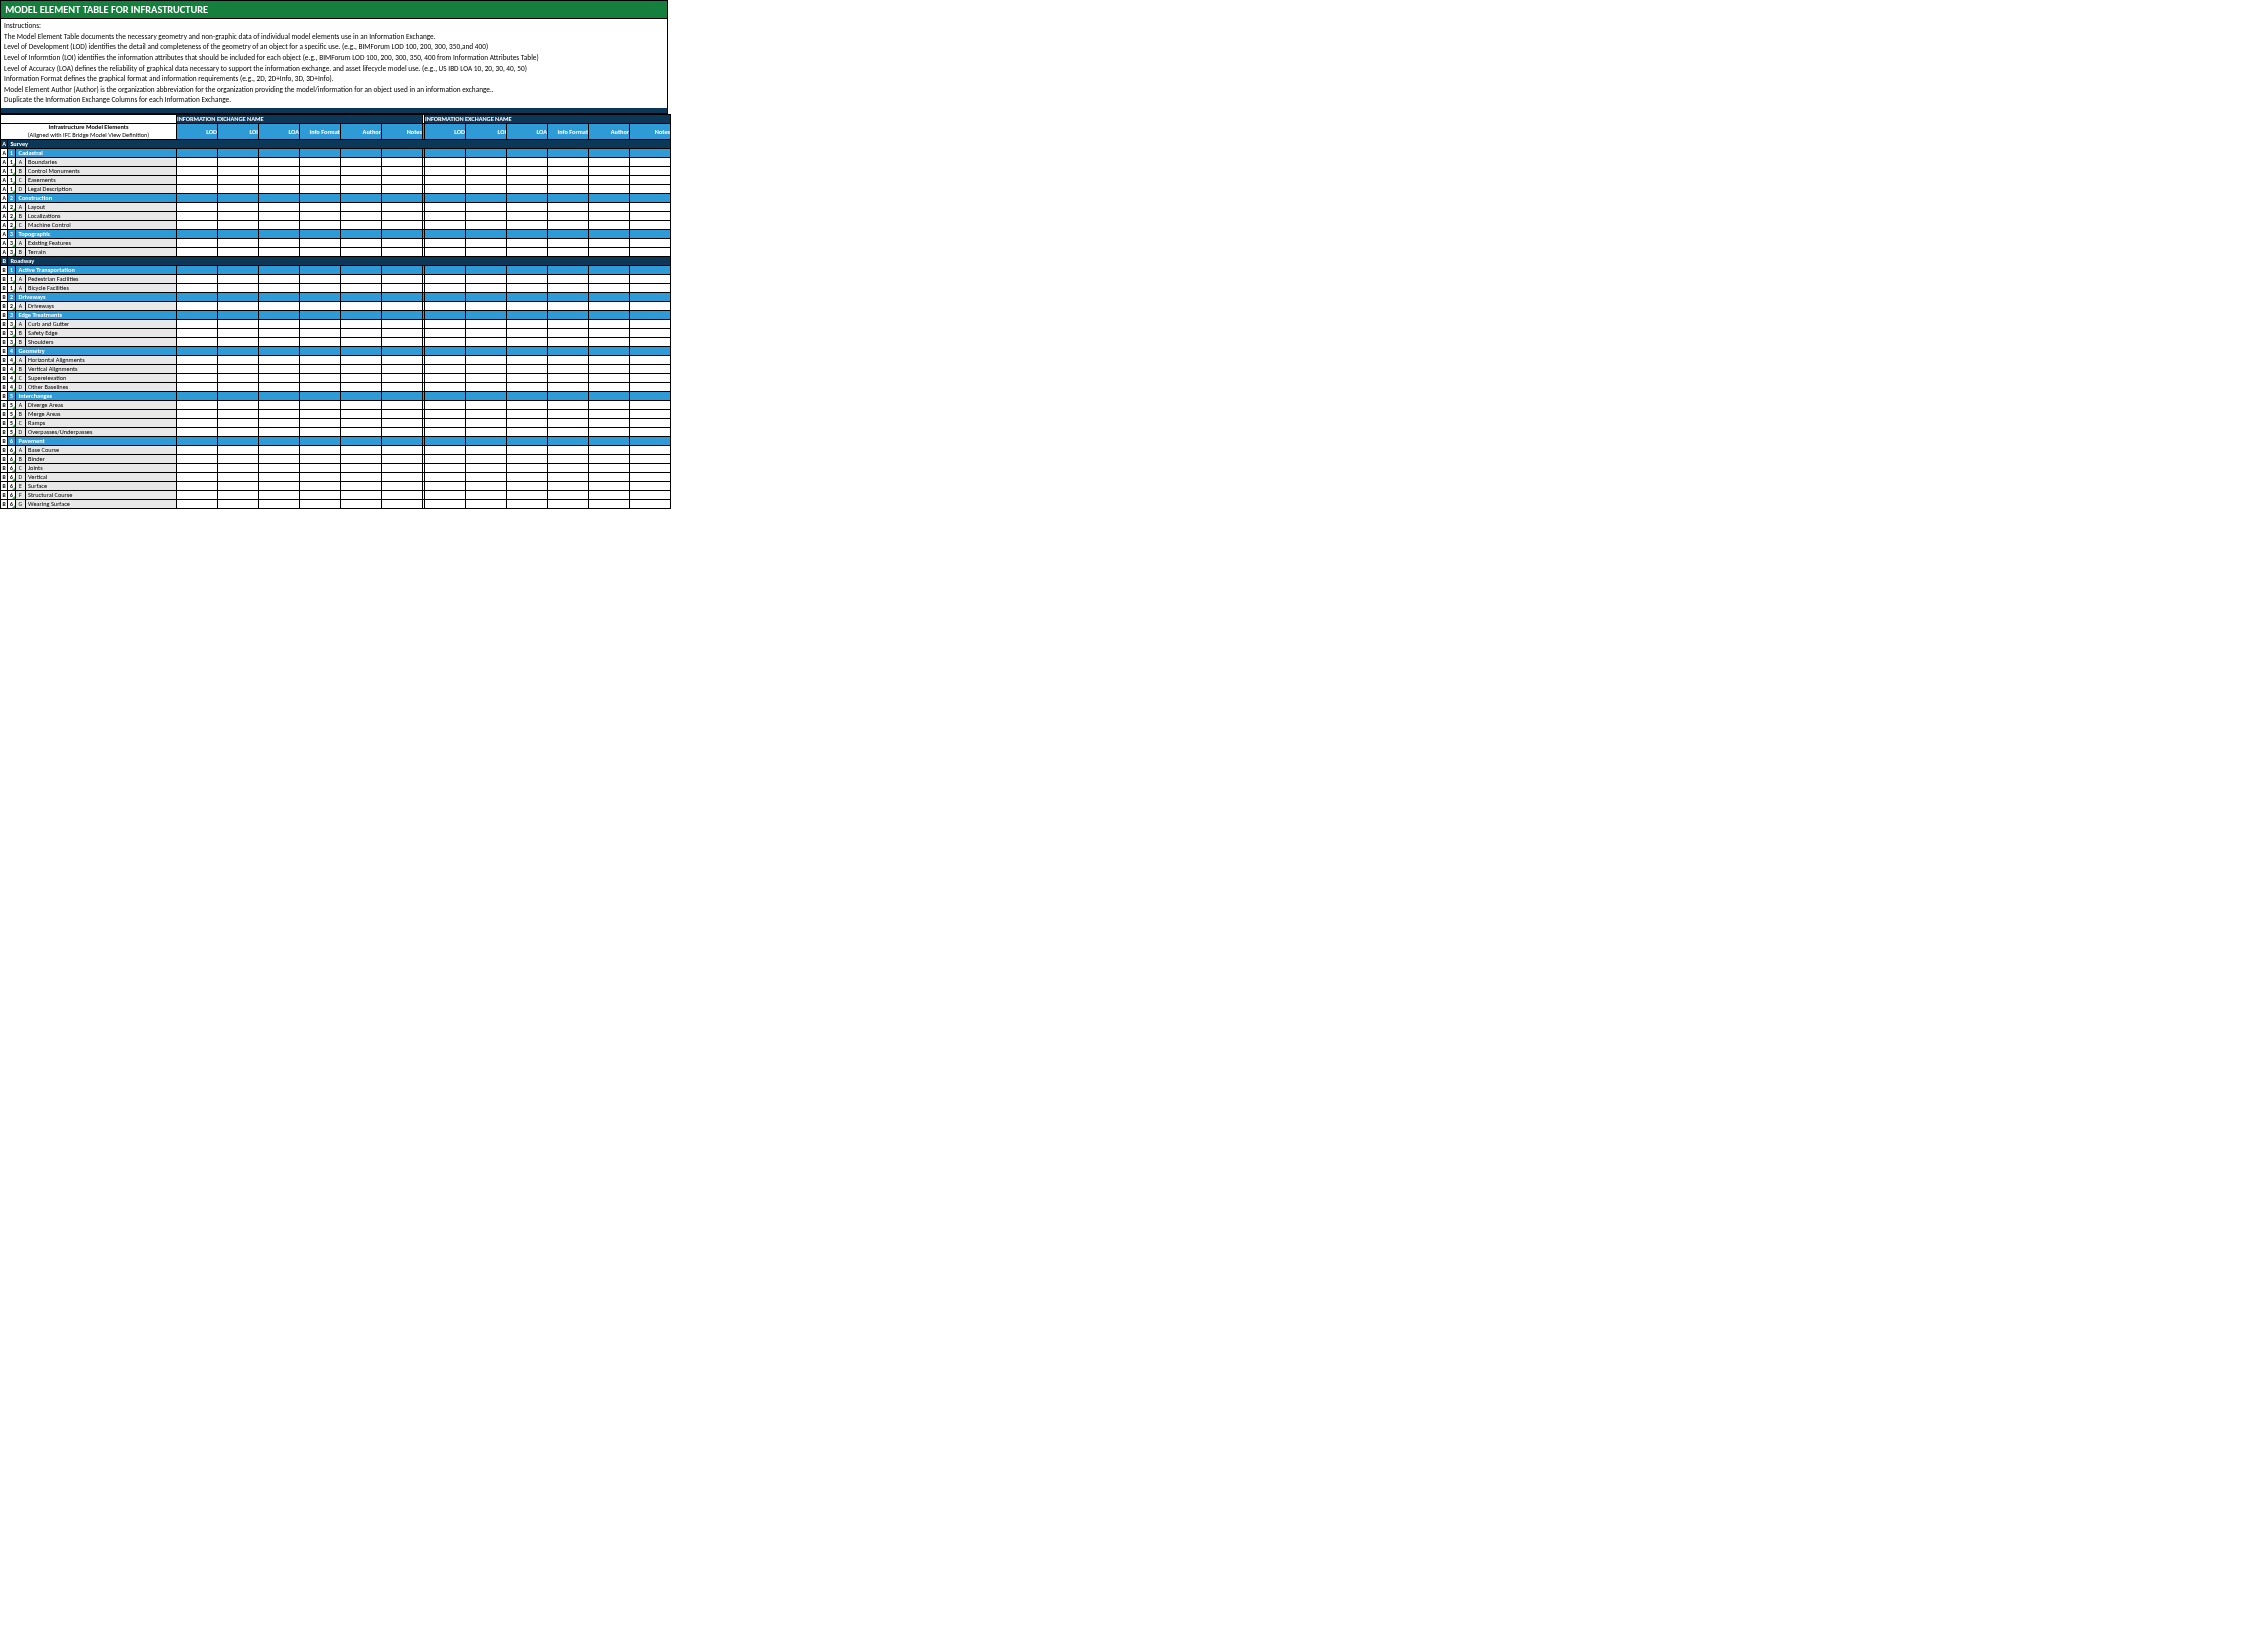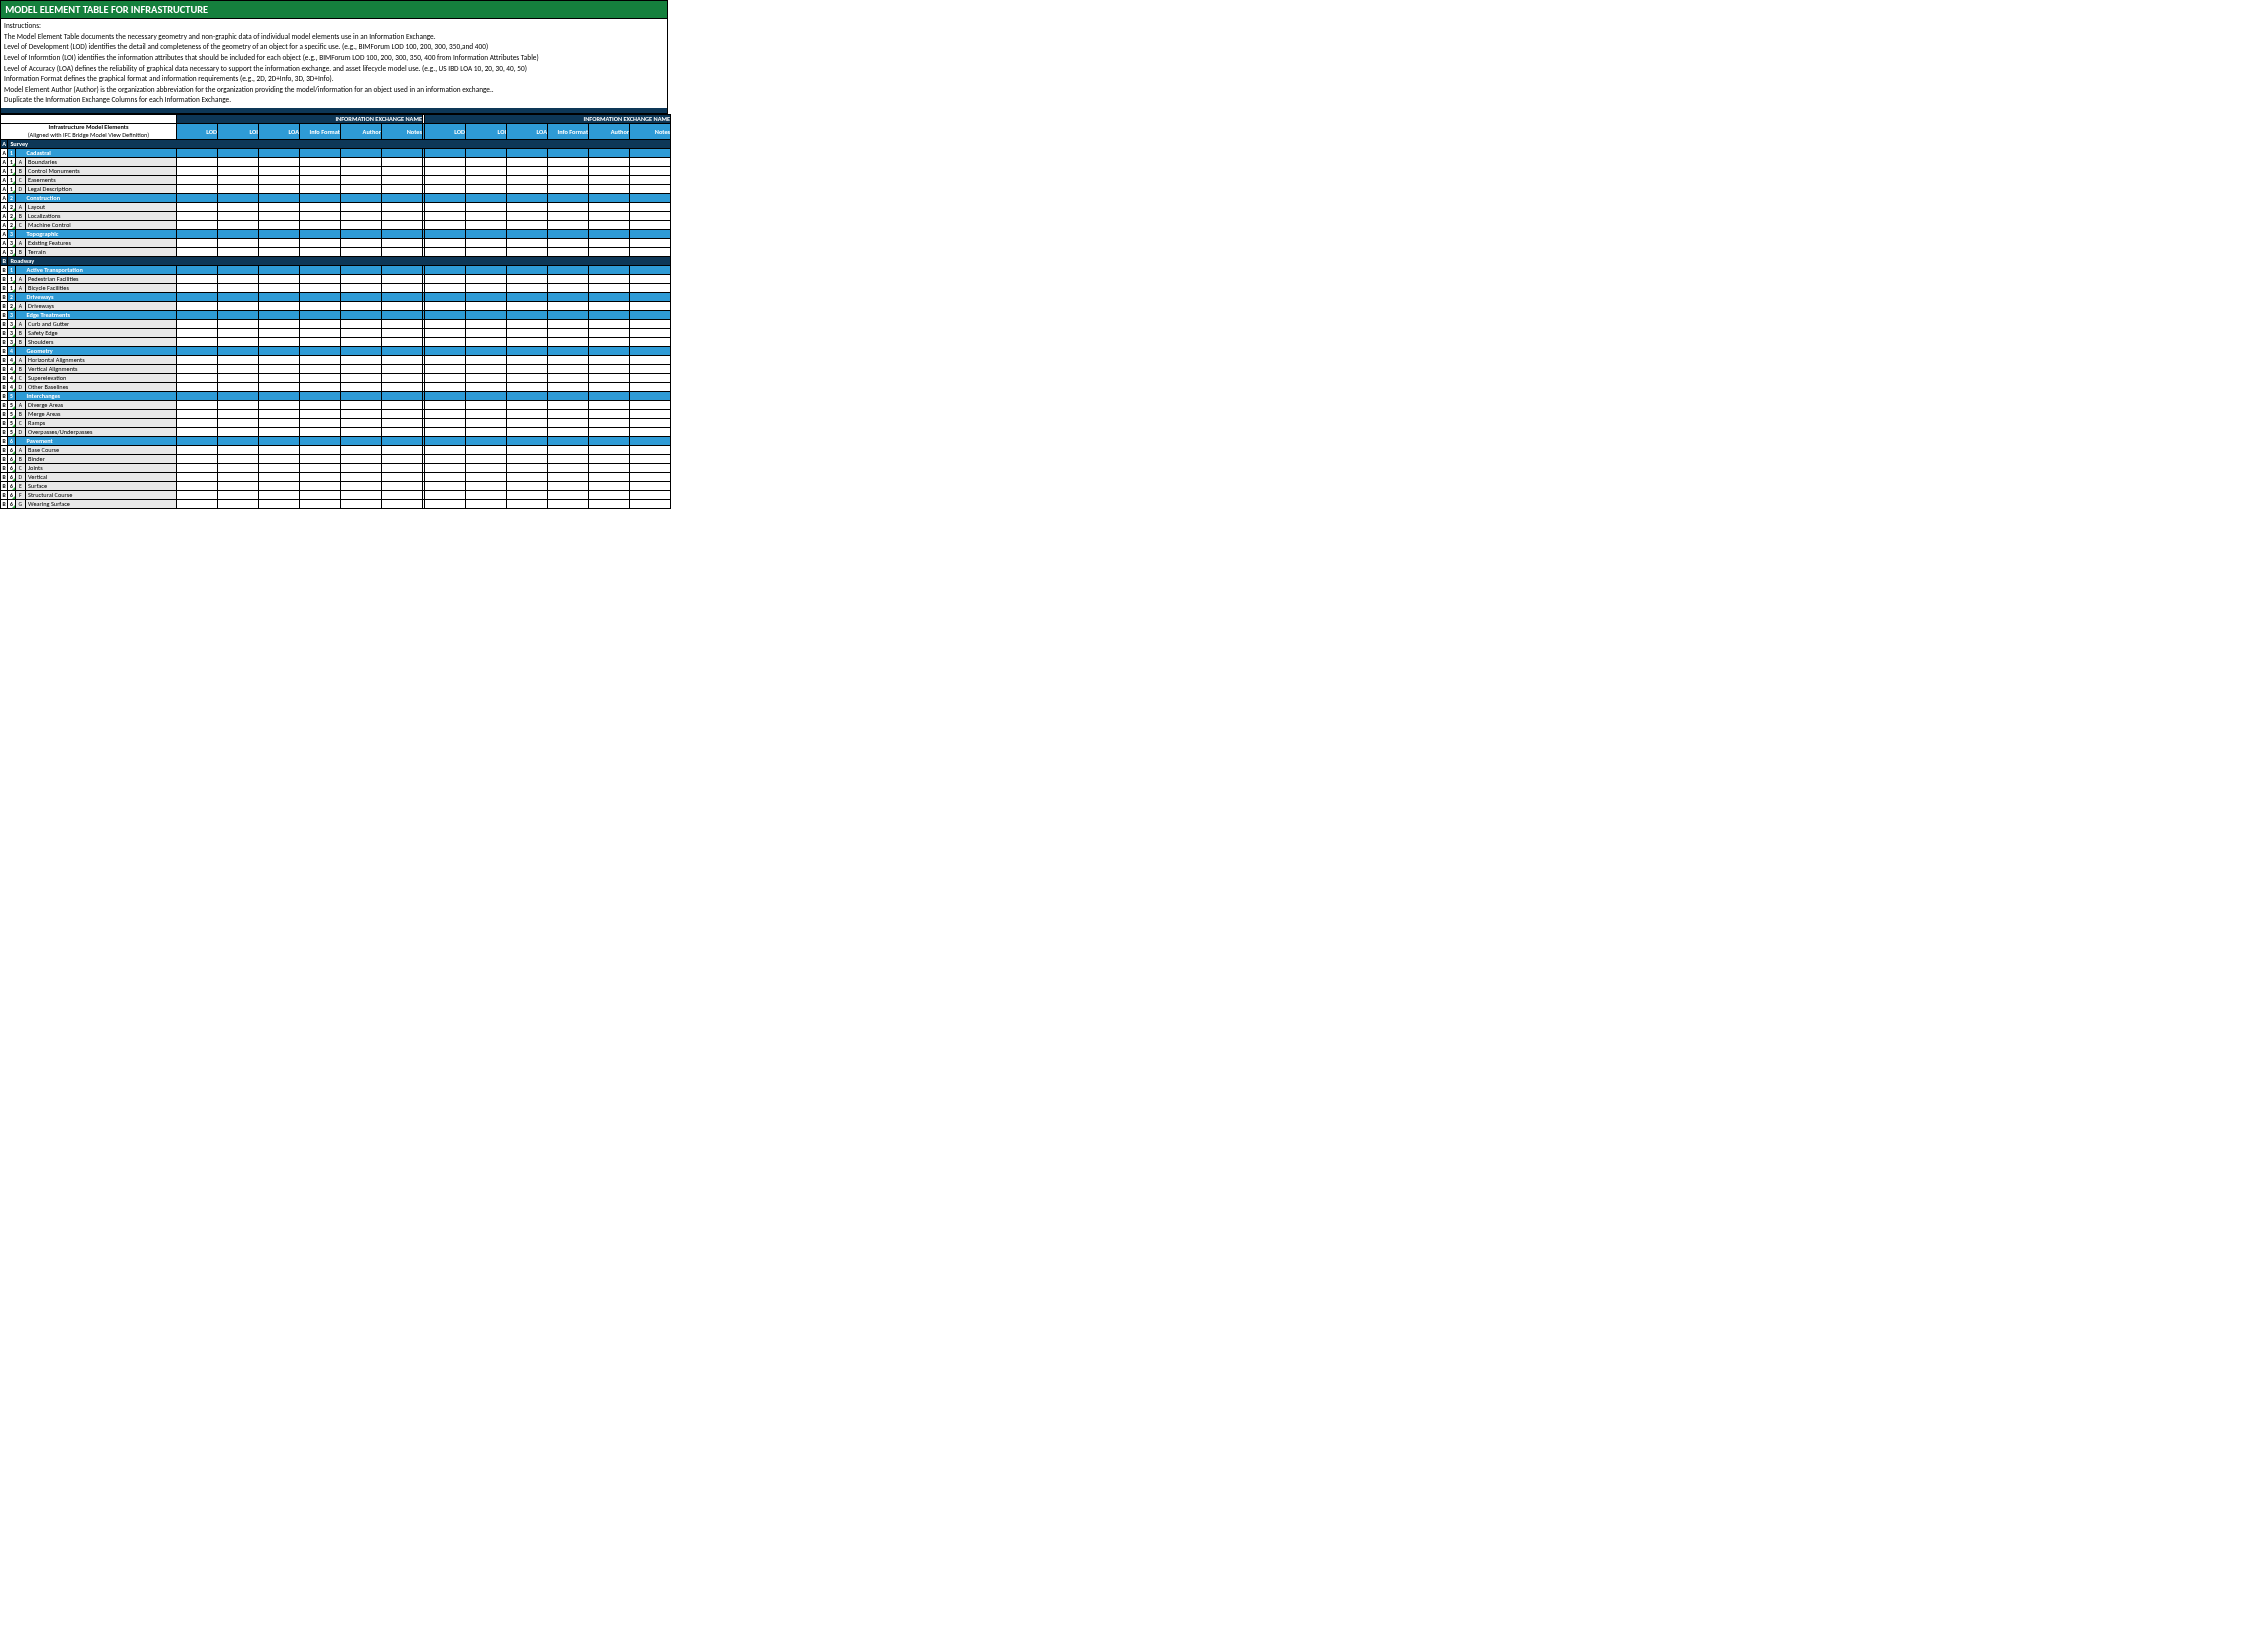--- a/index.html
+++ b/index.html
@@ -46,21 +46,21 @@
     border: 0.5px solid #000;
     padding: 0;
     font-size: 6.3px;
     vertical-align: middle;
   }
   .ie-top {
     background: #0d3757;
     color: #fff;
     font-weight: bold;
     font-size: 9px;
-    text-align: right;
+    text-align: left;
     padding: 3.1px 0;
   }
   .ie-gap { background: #fff; }
   .elem-header {
     background: #fff;
     text-align: center;
     font-size: 6.3px;
     font-weight: bold;
     padding: 2.1px 1px;
     line-height: 1.2;
@@ -77,21 +77,21 @@
   .section-row td {
     background: #0d3757;
     color: #fff;
     font-weight: bold;
     padding: 0 1px;
     height: 9px;
     font-size: 6.3px;
   }
   .cat-row .code { background:#fff; text-align:center; font-weight:bold; font-size:5.7px; height:8.4px;}
   .cat-row .num  { background:#2e9bd6; color:#fff; font-weight:bold; text-align:center; font-size:5.7px;}
-  .cat-row .catname { background:#2e9bd6; color:#fff; font-weight:bold; padding-left:11px; font-size:6.3px;}
+  .cat-row .catname { background:#2e9bd6; color:#fff; font-weight:bold; padding-left:3px; font-size:6.3px;}
   .item-row .code { background:#fff; text-align:center; font-weight:bold; font-size:5.7px; height:7.8px;}
   .item-row .num  { background:#fff; text-align:center; font-weight:bold; font-size:5.7px; position:relative;}
   .item-row .num::after{
     content:""; position:absolute; right:0; bottom:0; width:0; height:0;
     border-left:3.1px solid transparent; border-bottom:3.1px solid #3ab54a;
   }
   .item-row .letter { background:#e8e8e8; text-align:center; font-size:5.7px;}
   .item-row .iname  { background:#e8e8e8; padding-left:2.1px; font-size:6.3px;margin-top:39px;}
   .data-cell { background:#fff; height:7.8px; }
   .cat-row .data-cell{ background:#2e9bd6; }

